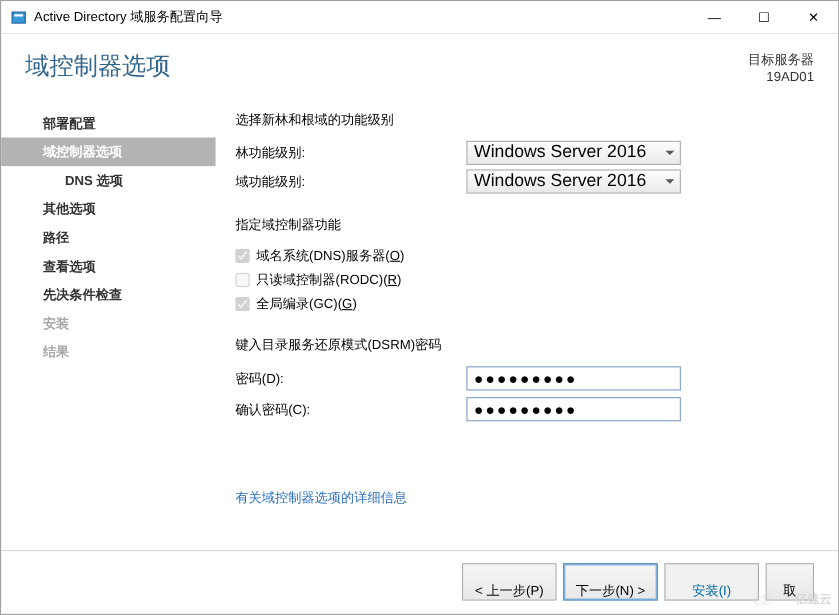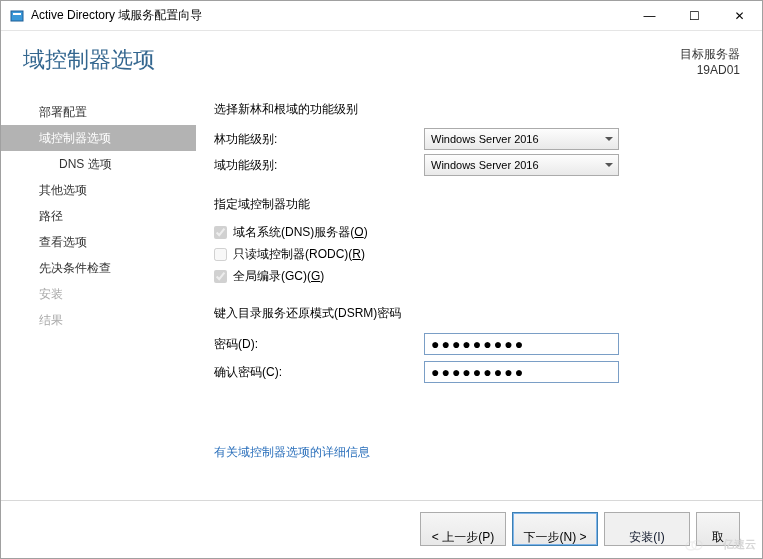--- a/index.html
+++ b/index.html
@@ -6,45 +6,45 @@
 body { font-family: "Microsoft YaHei", "Segoe UI", sans-serif; font-size: 12px; background: #fff; width: 763px; height: 559px; overflow: hidden; border: 1px solid #a0a0a0; position: relative; }
 .titlebar { height: 30px; display: flex; align-items: center; padding-left: 8px; border-bottom: 1px solid #e5e5e5; }
 .titlebar-icon { width: 16px; height: 16px; margin-right: 6px; display: inline-flex; align-items: center; justify-content: center; }
 .titlebar-title { flex: 1; font-size: 12px; color: #000; }
 .win-btn { width: 45px; height: 30px; display: flex; align-items: center; justify-content: center; color: #000; cursor: pointer; }
 .header-row { height: 60px; padding: 14px 22px 0 22px; display: flex; align-items: flex-start; }
 .page-title { color: #33668f; font-size: 22px; font-weight: 400; flex: 1; }
 .target-box { text-align: right; font-size: 12px; color: #333; line-height: 1.3; padding-top: 2px; }
 .body-row { display: flex; height: 395px; }
 .nav { width: 195px; padding-top: 8px; }
-.nav-item { height: 26px; display: flex; align-items: center; padding-left: 38px; font-size: 12px; color: #333; cursor: pointer; }
+.nav-item { height: 26px; display: flex; align-items: center; padding-left: 38px; font-size: 12px; color: #333; cursor: pointer; font-weight: bold; }
 .nav-item.selected { background: #b3b3b3; color: #fff; padding-left: 38px; }
 .nav-item.sub { padding-left: 58px; }
 .nav-item.disabled { color: #a8a8a8; }
 .content { flex: 1; padding: 10px 22px 0 18px; font-size: 12px; color: #000; }
 .section-label { margin-bottom: 8px; }
 .form-row { display: flex; align-items: center; height: 26px; margin-bottom: 0; }
 .form-label { width: 210px; }
 .select-wrap { position: relative; width: 195px; }
-.select { width: 100%; height: 22px; border: 1px solid #ababab; background: linear-gradient(#fdfdfd,#e9e9e9); padding: 0 18px 0 6px; font-size: 11px; appearance: none; }
+.select { width: 100%; height: 22px; border: 1px solid #ababab; background: linear-gradient(#fdfdfd,#e9e9e9); padding: 0 18px 0 6px; font-size: 16px; appearance: none; }
 .select-caret { position: absolute; right: 6px; top: 50%; transform: translateY(-50%); width:0;height:0;border-left:4px solid transparent;border-right:4px solid transparent;border-top:4px solid #555; pointer-events:none;}
 .spacer { height: 18px; }
 .cb-row { display: flex; align-items: center; height: 22px; margin-left: 0; }
 .cb { width: 13px; height: 13px; margin-right: 6px; }
 .cb-label u { text-decoration: underline; }
 .pw-row { display: flex; align-items: center; height: 28px; }
 .pw-label { width: 210px; }
 .pw-input { width: 195px; height: 22px; border: 1px solid #7a9ec6; padding: 0 6px; font-size: 14px; letter-spacing: 2px; }
 .footer-link { margin-top: 58px; }
 .footer-link a { color: #2a6fbb; text-decoration: none; font-size: 12px; }
 .btn-row { position: absolute; bottom: 12px; right: 22px; display: flex; gap: 6px; }
 .btn-row::before { content:""; position:absolute; left:-540px; right:-22px; top:-12px; border-top:1px solid #d8d8d8;}
 .btn { min-width: 86px; height: 24px; border: 1px solid #acacac; background: linear-gradient(#f6f6f6,#e8e8e8); font-size: 12px; cursor: pointer; padding: 16px 10px; }
 .btn.primary { border: 1px solid #3c7fb1; box-shadow: 0 0 0 1px #7eb4ea inset; }
-.btn:disabled { color: #0f172a; background: #f0f0f0; }
+.btn:disabled { color: #0369a1; background: #f0f0f0; }
 .btn:last-child{ width:44px; min-width:0;}
 .watermark { position: absolute; right: 6px; bottom: 6px; font-size: 11px; color: #d7d7d7; font-weight: 700; display:flex; align-items:center; gap:20px;}
 .watermark svg { opacity:.35;}
 </style>
 </head>
 <body>
 
 <div class="titlebar">
   <span class="titlebar-icon">
     <svg width="14" height="14" viewBox="0 0 14 14">

